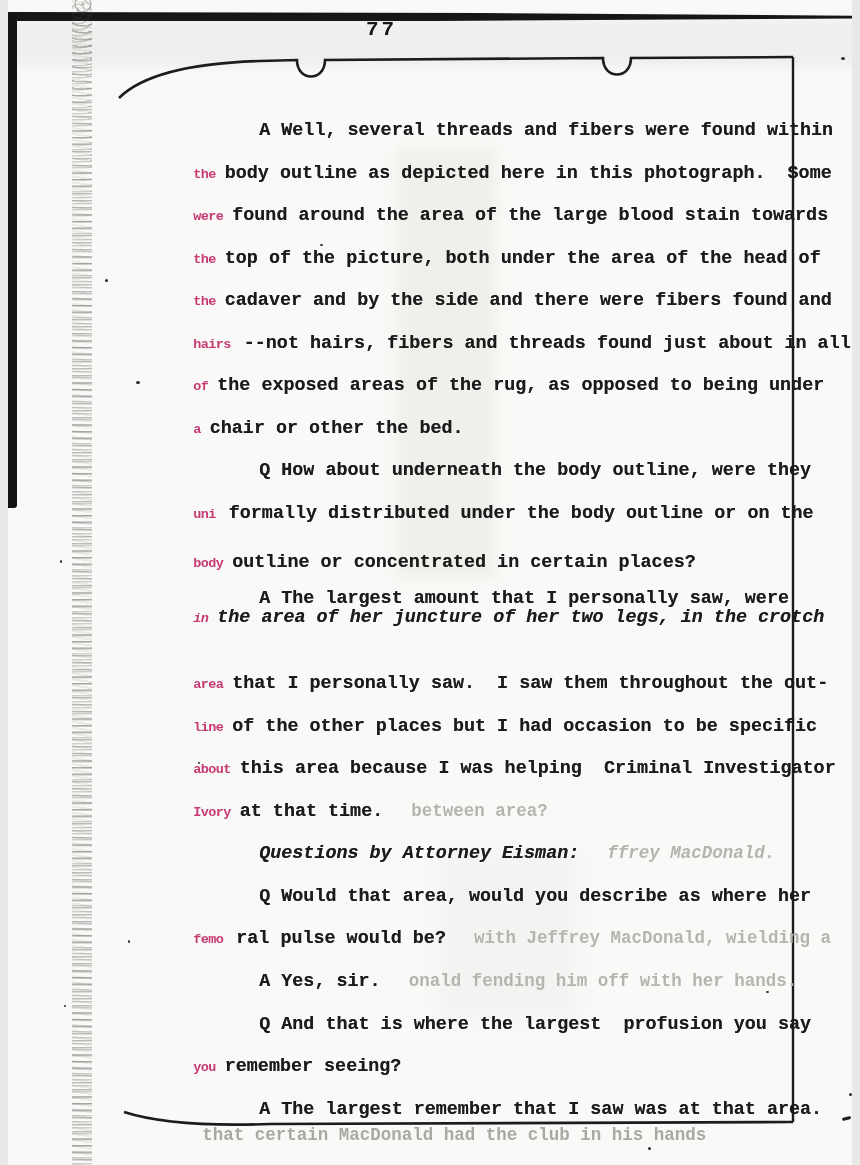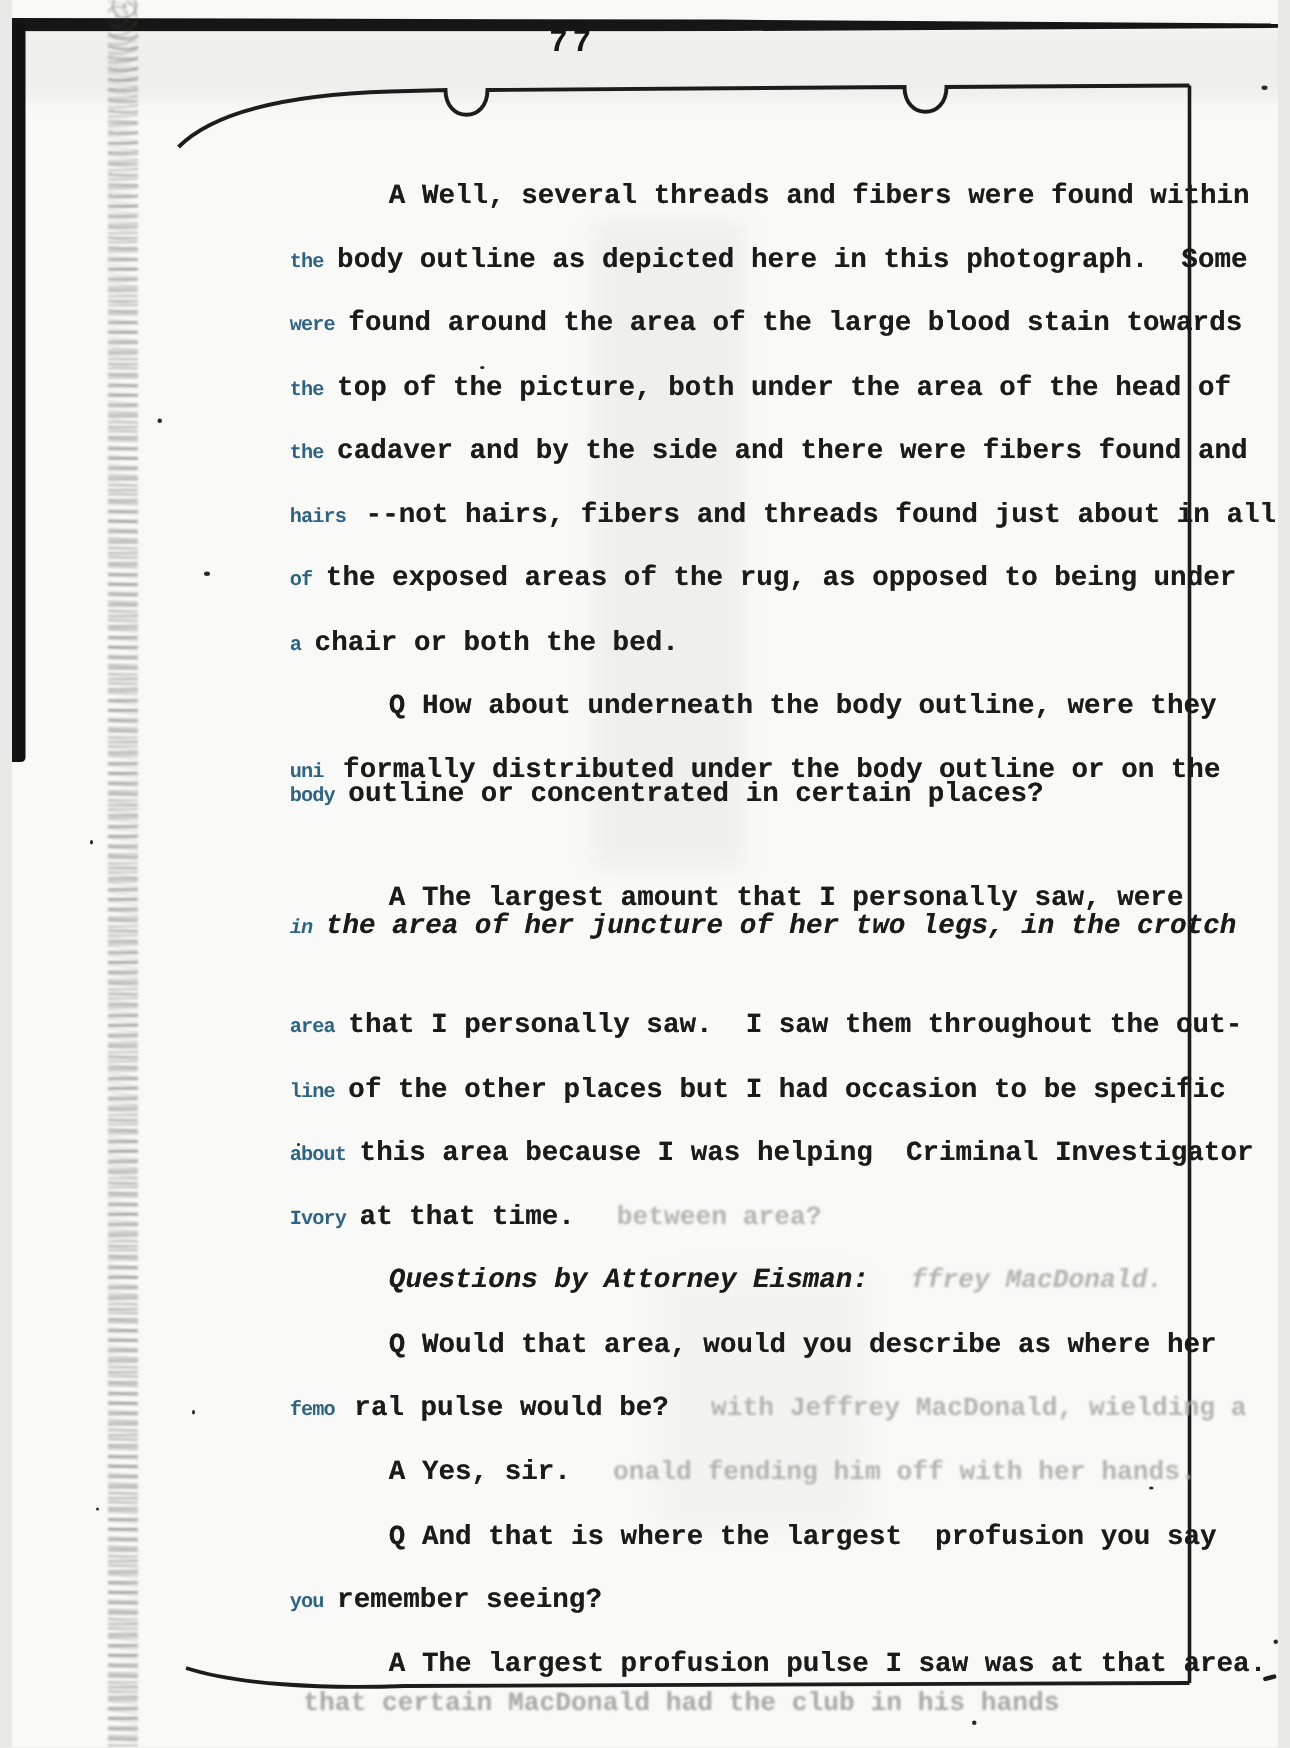--- a/index.html
+++ b/index.html
@@ -40,21 +40,21 @@
   .frame-svg{position:absolute;left:0;top:0;}
   .page-number{
     position:absolute;left:358px;top:18px;
     font-size:21px;font-weight:bold;letter-spacing:3px;color:#161616;
   }
   .line{
     position:absolute;white-space:pre;font-size:18.4px;font-weight:bold;
     color:#1b1b1b;text-shadow:0 0 .4px rgba(20,20,20,.65);
   }
   .line .faded{
-    font-size:13.5px;font-weight:bold;letter-spacing:-.6px;color:#0c4a6e;
+    font-size:13.5px;font-weight:bold;letter-spacing:-.6px;color:#be185d;
     filter:blur(.45px);opacity:.85;margin-right:9px;text-shadow:none;
   }
   .line .faded.nogap{margin-right:13px;}
   .line .ghost{
     font-size:17.5px;font-weight:bold;color:#b4b4b0;filter:blur(.55px);
     margin-left:28px;text-shadow:none;
   }
   .line .ghost.full{margin-left:0;color:#a9a9a4;margin-top:40px;}
   .speck{position:absolute;background:#2a2a28;border-radius:50%;}
   .dash-mark{position:absolute;background:#1d1d1b;border-radius:2px;transform:rotate(-14deg);}
@@ -95,29 +95,29 @@
       <div class="line" style="top: 269px; left: 119px;">
       <span class="faded">the</span><span class="dark">cadaver and by the side and there were fibers found and</span>
     </div>
       <div class="line" style="top: 312px; left: 119px;">
       <span class="faded nogap">hairs</span><span class="dark">--not hairs, fibers and threads found just about in all</span>
     </div>
       <div class="line" style="top: 354px; left: 119px;">
       <span class="faded">of</span><span class="dark">the exposed areas of the rug, as opposed to being under</span>
     </div>
       <div class="line" style="top: 397px; left: 119px;">
-      <span class="faded">a</span><span class="dark">chair or both the bed.</span>
+      <span class="faded">a</span><span class="dark">chair or other the bed.</span>
     </div>
       <div class="line" style="top: 439px; left: 185px;">
       <span class="dark">Q How about underneath the body outline, were they</span>
     </div>
       <div class="line" style="top: 482px; left: 119px;">
       <span class="faded nogap">uni</span><span class="dark">formally distributed under the body outline or on the</span>
     </div>
-      <div class="line" style="top: 498px; left: 119px; text-align: center;">
+      <div class="line" style="top: 531px; left: 119px; text-align: center;">
       <span class="faded">body</span><span class="dark">outline or concentrated in certain places?</span>
     </div>
       <div class="line" style="top: 567px; left: 185px;">
       <span class="dark">A The largest amount that I personally saw, were</span>
     </div>
       <div class="line" style="top: 586px; left: 119px; font-style: italic;">
       <span class="faded">in</span><span class="dark">the area of her juncture of her two legs, in the crotch</span>
     </div>
       <div class="line" style="top: 652px; left: 119px;">
       <span class="faded">area</span><span class="dark">that I personally saw.  I saw them throughout the out-</span>
@@ -143,21 +143,21 @@
       <div class="line" style="top: 950px; left: 185px;">
       <span class="dark">A Yes, sir.</span><span class="ghost">onald fending him off with her hands.</span>
     </div>
       <div class="line" style="top: 993px; left: 185px;">
       <span class="dark">Q And that is where the largest  profusion you say</span>
     </div>
       <div class="line" style="top: 1035px; left: 119px;">
       <span class="faded">you</span><span class="dark">remember seeing?</span>
     </div>
       <div class="line" style="top: 1078px; left: 185px;">
-      <span class="dark">A The largest profusion pulse I saw was at that area.</span>
+      <span class="dark">A The largest remember that I saw was at that area.</span>
     </div>
       <div class="line" style="top: 1104px; left: 128px;">
       <span class="ghost full">that certain MacDonald had the club in his hands</span>
     </div>
     </div>
 
   <div class="speck" style="left:97px;top:279px;width:3px;height:3px"></div>
   <div class="speck" style="left:128px;top:381px;width:4px;height:3px"></div>
   <div class="speck" style="left:312px;top:244px;width:3px;height:2px"></div>
   <div class="speck" style="left:52px;top:560px;width:2px;height:3px"></div>

